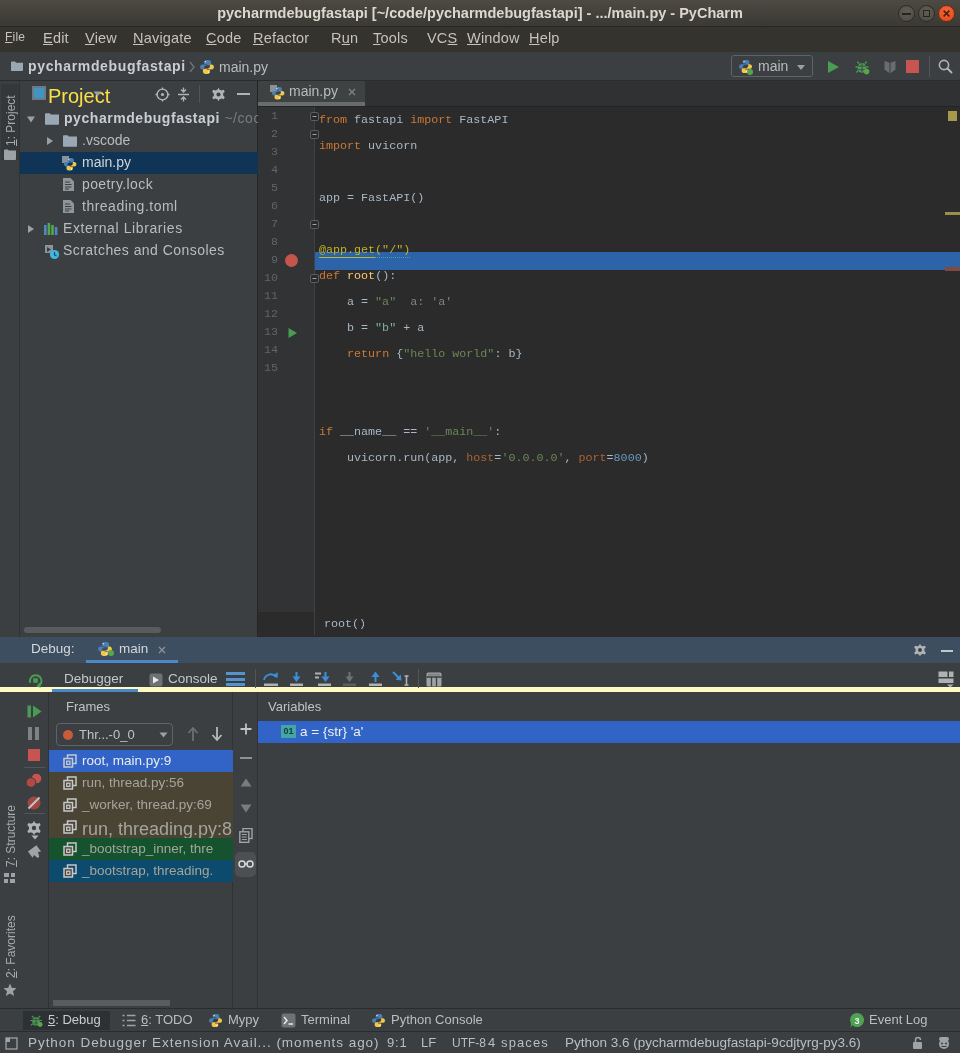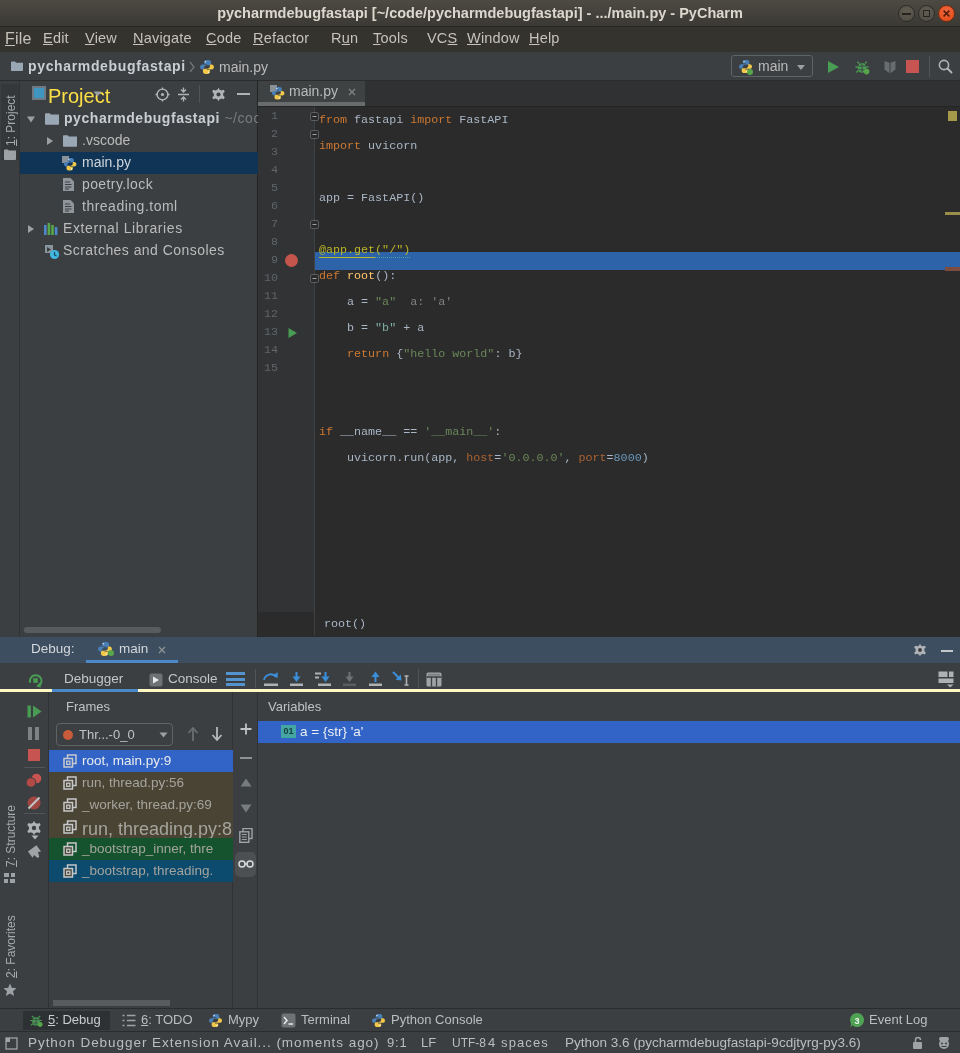--- a/index.html
+++ b/index.html
@@ -26,21 +26,21 @@
   </div>
   <div class="abs" style="left:938px;top:5px;width:17px;height:17px;border-radius:50%;background:radial-gradient(circle at 50% 35%,#F06742,#E24912);border:1px solid #772A10">
      <svg width="15" height="15" viewBox="0 0 15 15" class="abs" style="left:0;top:0">
         <path d="M4.6 4.6 L10.4 10.4 M10.4 4.6 L4.6 10.4" stroke="#551E0B" stroke-width="1.6"></path>
       </svg>
   </div>
 </div>
 
 <div class="abs" style="left:0;top:27px;width:960px;height:25px;background:#34332E;color:#C6C2B9;font-size:13px">
   <div class="abs" id="menuitems" style="left:0;top:0;height:25px;width:960px">
-      <span style="position:absolute;left:5px;top:3px;font-size:16px;letter-spacing:0.2px"><span style="text-decoration:underline">F</span>ile</span>
+      <span style="position:absolute;left:5px;top:3px;font-size:12px;letter-spacing:0.2px"><span style="text-decoration:underline">F</span>ile</span>
       <span style="position:absolute;left:43px;top:3px;font-size:14.5px;letter-spacing:0.2px"><span style="text-decoration:underline">E</span>dit</span>
       <span style="position:absolute;left:85px;top:3px;font-size:14.5px;letter-spacing:0.2px"><span style="text-decoration:underline">V</span>iew</span>
       <span style="position:absolute;left:133px;top:3px;font-size:14.5px;letter-spacing:0.2px"><span style="text-decoration:underline">N</span>avigate</span>
       <span style="position:absolute;left:206px;top:3px;font-size:14.5px;letter-spacing:0.2px"><span style="text-decoration:underline">C</span>ode</span>
       <span style="position:absolute;left:253px;top:3px;font-size:14.5px;letter-spacing:0.2px"><span style="text-decoration:underline">R</span>efactor</span>
       <span style="position:absolute;left:331px;top:3px;font-size:14.5px;letter-spacing:0.2px">R<span style="text-decoration:underline">u</span>n</span>
       <span style="position:absolute;left:373px;top:3px;font-size:14.5px;letter-spacing:0.2px"><span style="text-decoration:underline">T</span>ools</span>
       <span style="position:absolute;left:427px;top:3px;font-size:14.5px;letter-spacing:0.2px">VC<span style="text-decoration:underline">S</span></span>
       <span style="position:absolute;left:467px;top:3px;font-size:14.5px;letter-spacing:0.2px"><span style="text-decoration:underline">W</span>indow</span>
       <span style="position:absolute;left:529px;top:3px;font-size:14.5px;letter-spacing:0.2px"><span style="text-decoration:underline">H</span>elp</span>
@@ -255,21 +255,21 @@
     <svg class="abs" style="left:157px;top:8px" width="10" height="10" viewBox="0 0 10 10">
         <path d="M2 2 L8 8 M8 2 L2 8" stroke="#8E9294" stroke-width="1.3"></path>
       </svg>
     <div class="abs" style="left:86px;top:23px;width:92px;height:3px;background:#4A88C7"></div>
     <svg class="abs" style="left:913px;top:6px" width="14" height="14" viewBox="0 0 16 16">
         <use href="#gearicon"></use>
       </svg>
     <div class="abs" style="left:941px;top:13px;width:12px;height:2px;background:#C3C7C9"></div>
   </div>
 
-  <div class="abs" style="left:0;top:26px;width:960px;height:29px;background:#3C3F41;border-bottom:3px solid #fef9c3">
+  <div class="abs" style="left:0;top:26px;width:960px;height:29px;background:#3C3F41;border-bottom:5px solid #fef9c3">
     <svg class="abs" style="left:27px;top:9px" width="17" height="17" viewBox="0 0 17 17">
         <path d="M3.2 10.8 a5.8 5.8 0 1 1 7.6 3.6" stroke="#499C54" stroke-width="2" fill="none"></path>
         <path d="M12.8 10.6 L9.2 14.2 L13.8 15.8 Z" fill="#499C54"></path>
         <rect x="6.2" y="6.2" width="4.6" height="4.6" fill="#499C54"></rect>
       </svg>
     <div class="abs" style="left:64px;top:8px;font-size:13.5px;color:#C3C7C9">Debugger</div>
     <div class="abs" style="left:52px;top:26px;width:86px;height:3px;background:#4A88C7"></div>
     <svg class="abs" style="left:149px;top:10px" width="14" height="14" viewBox="0 0 14 14">
         <rect x="0.5" y="0.5" width="13" height="13" rx="2" fill="#6E7274"></rect>
         <path d="M4 3.5 L10 7 L4 10.5z" fill="#E8EAEA"></path>

